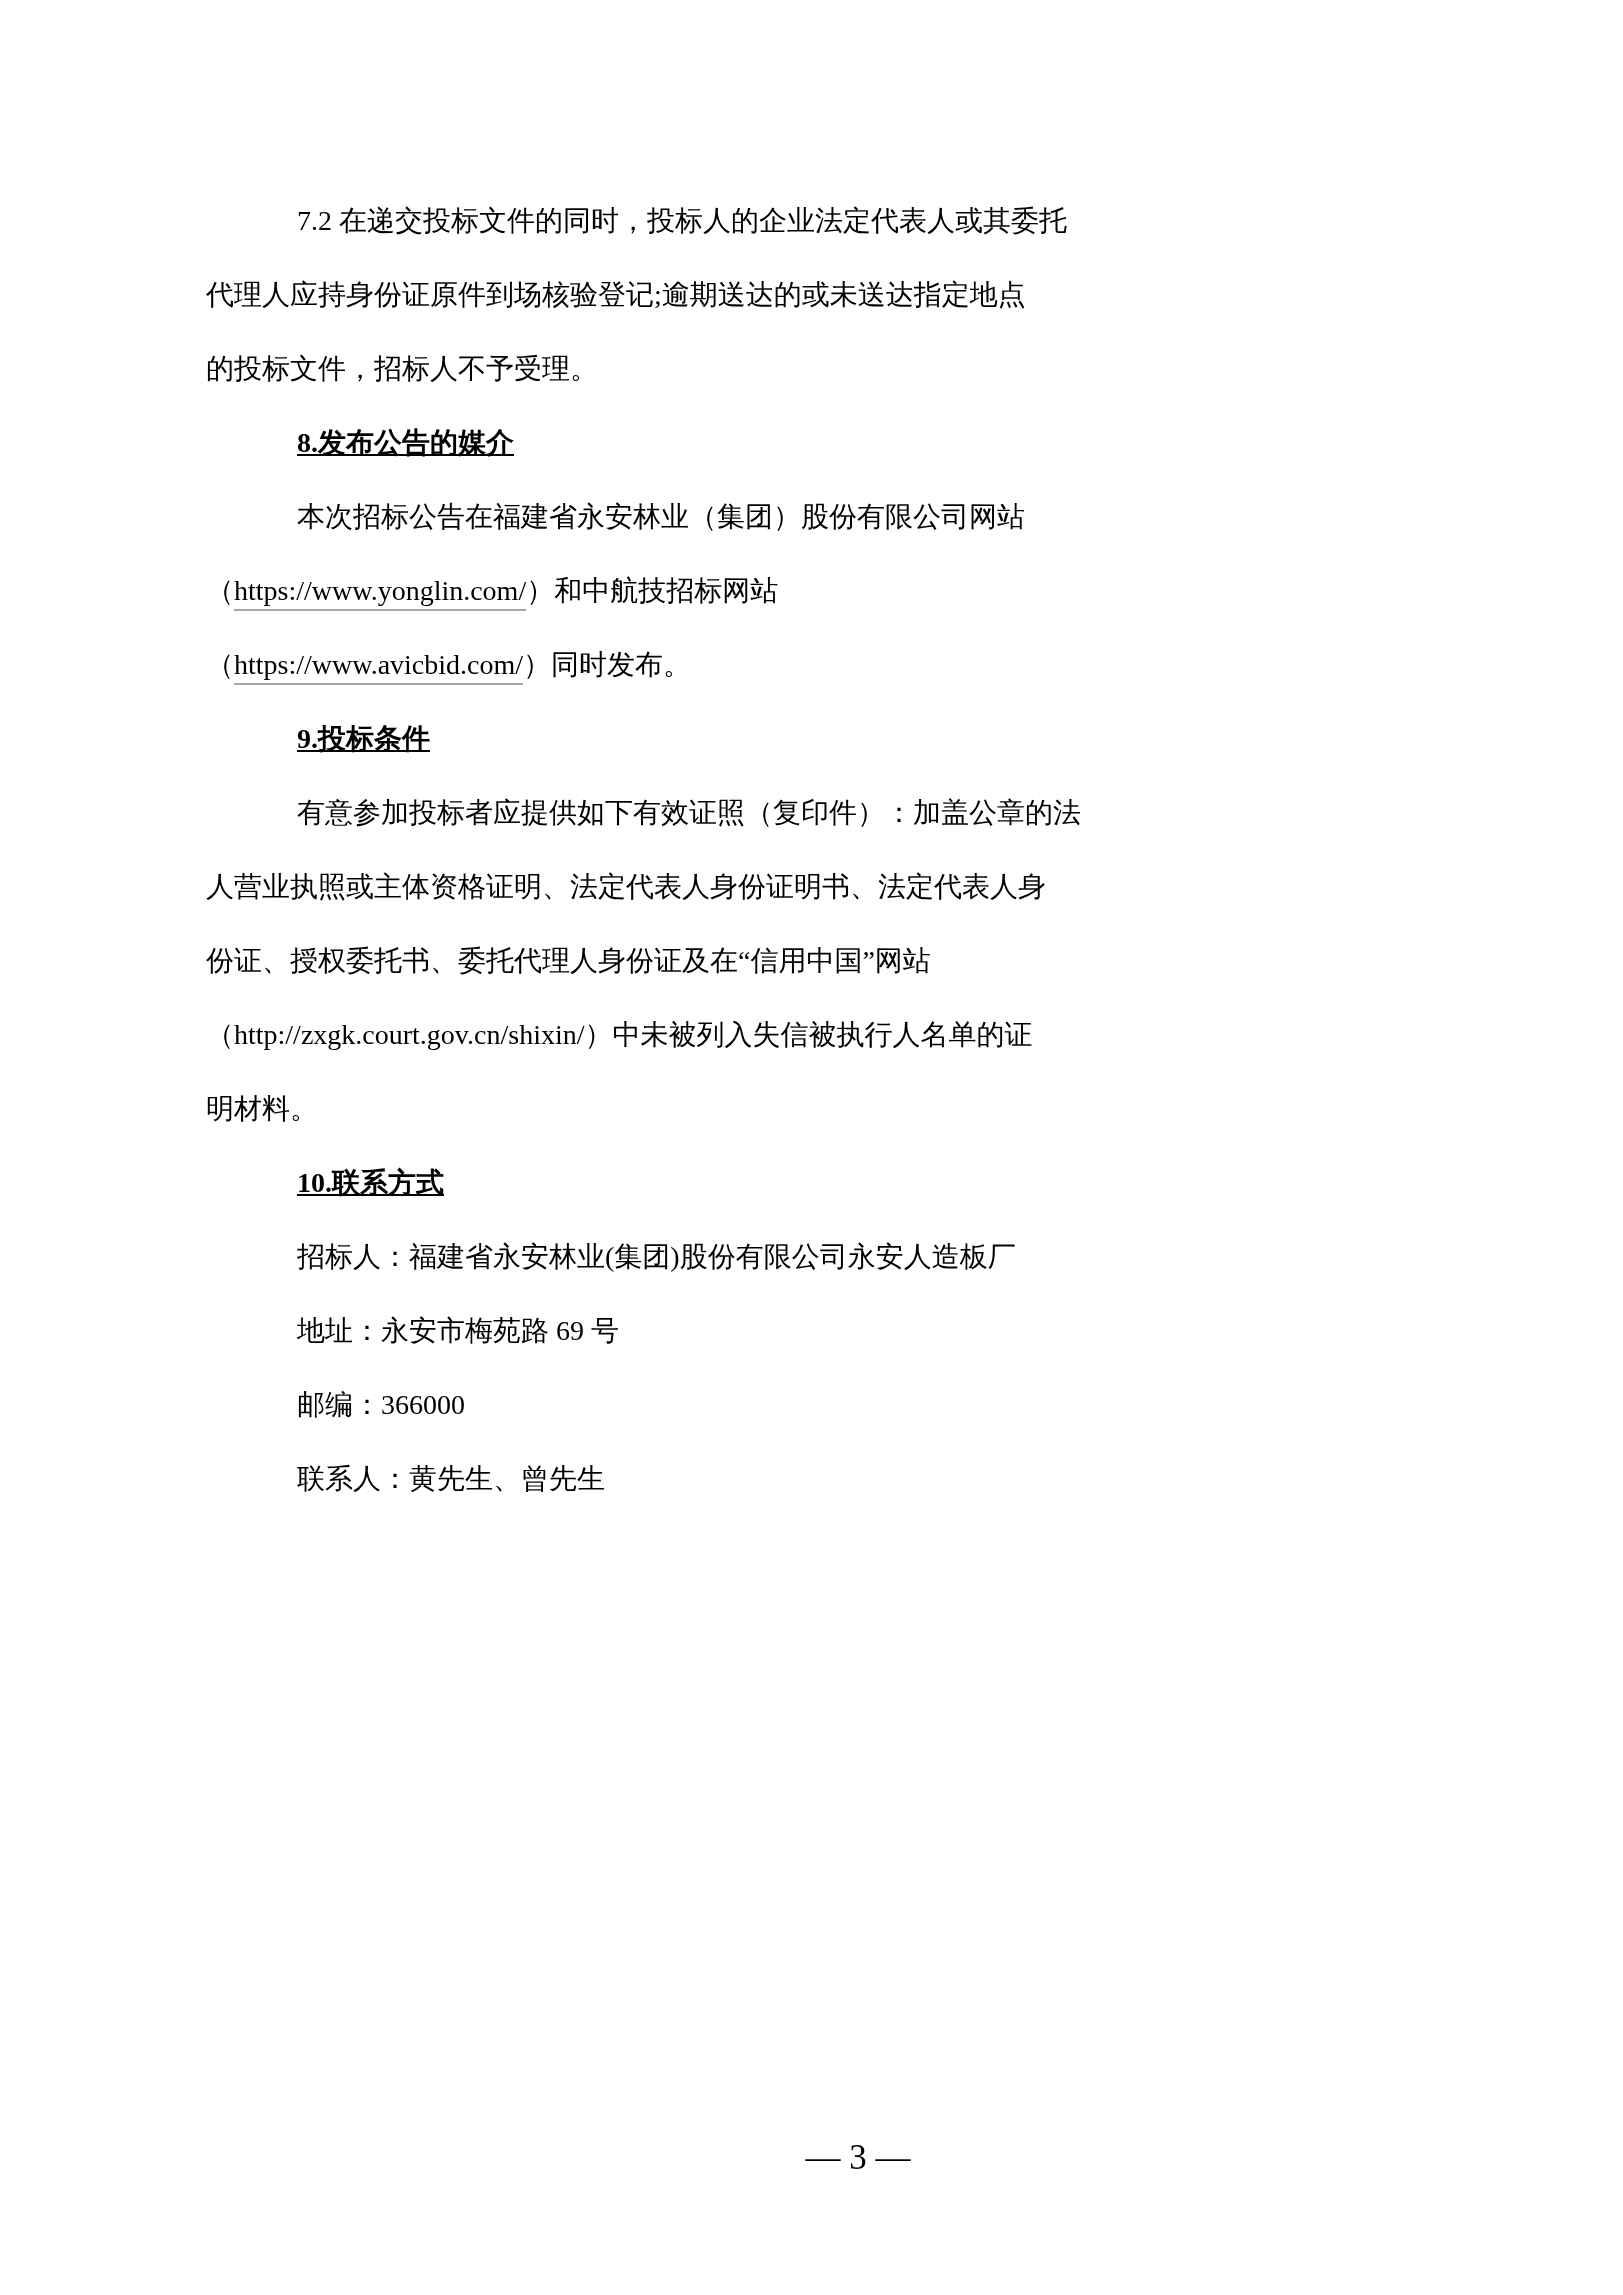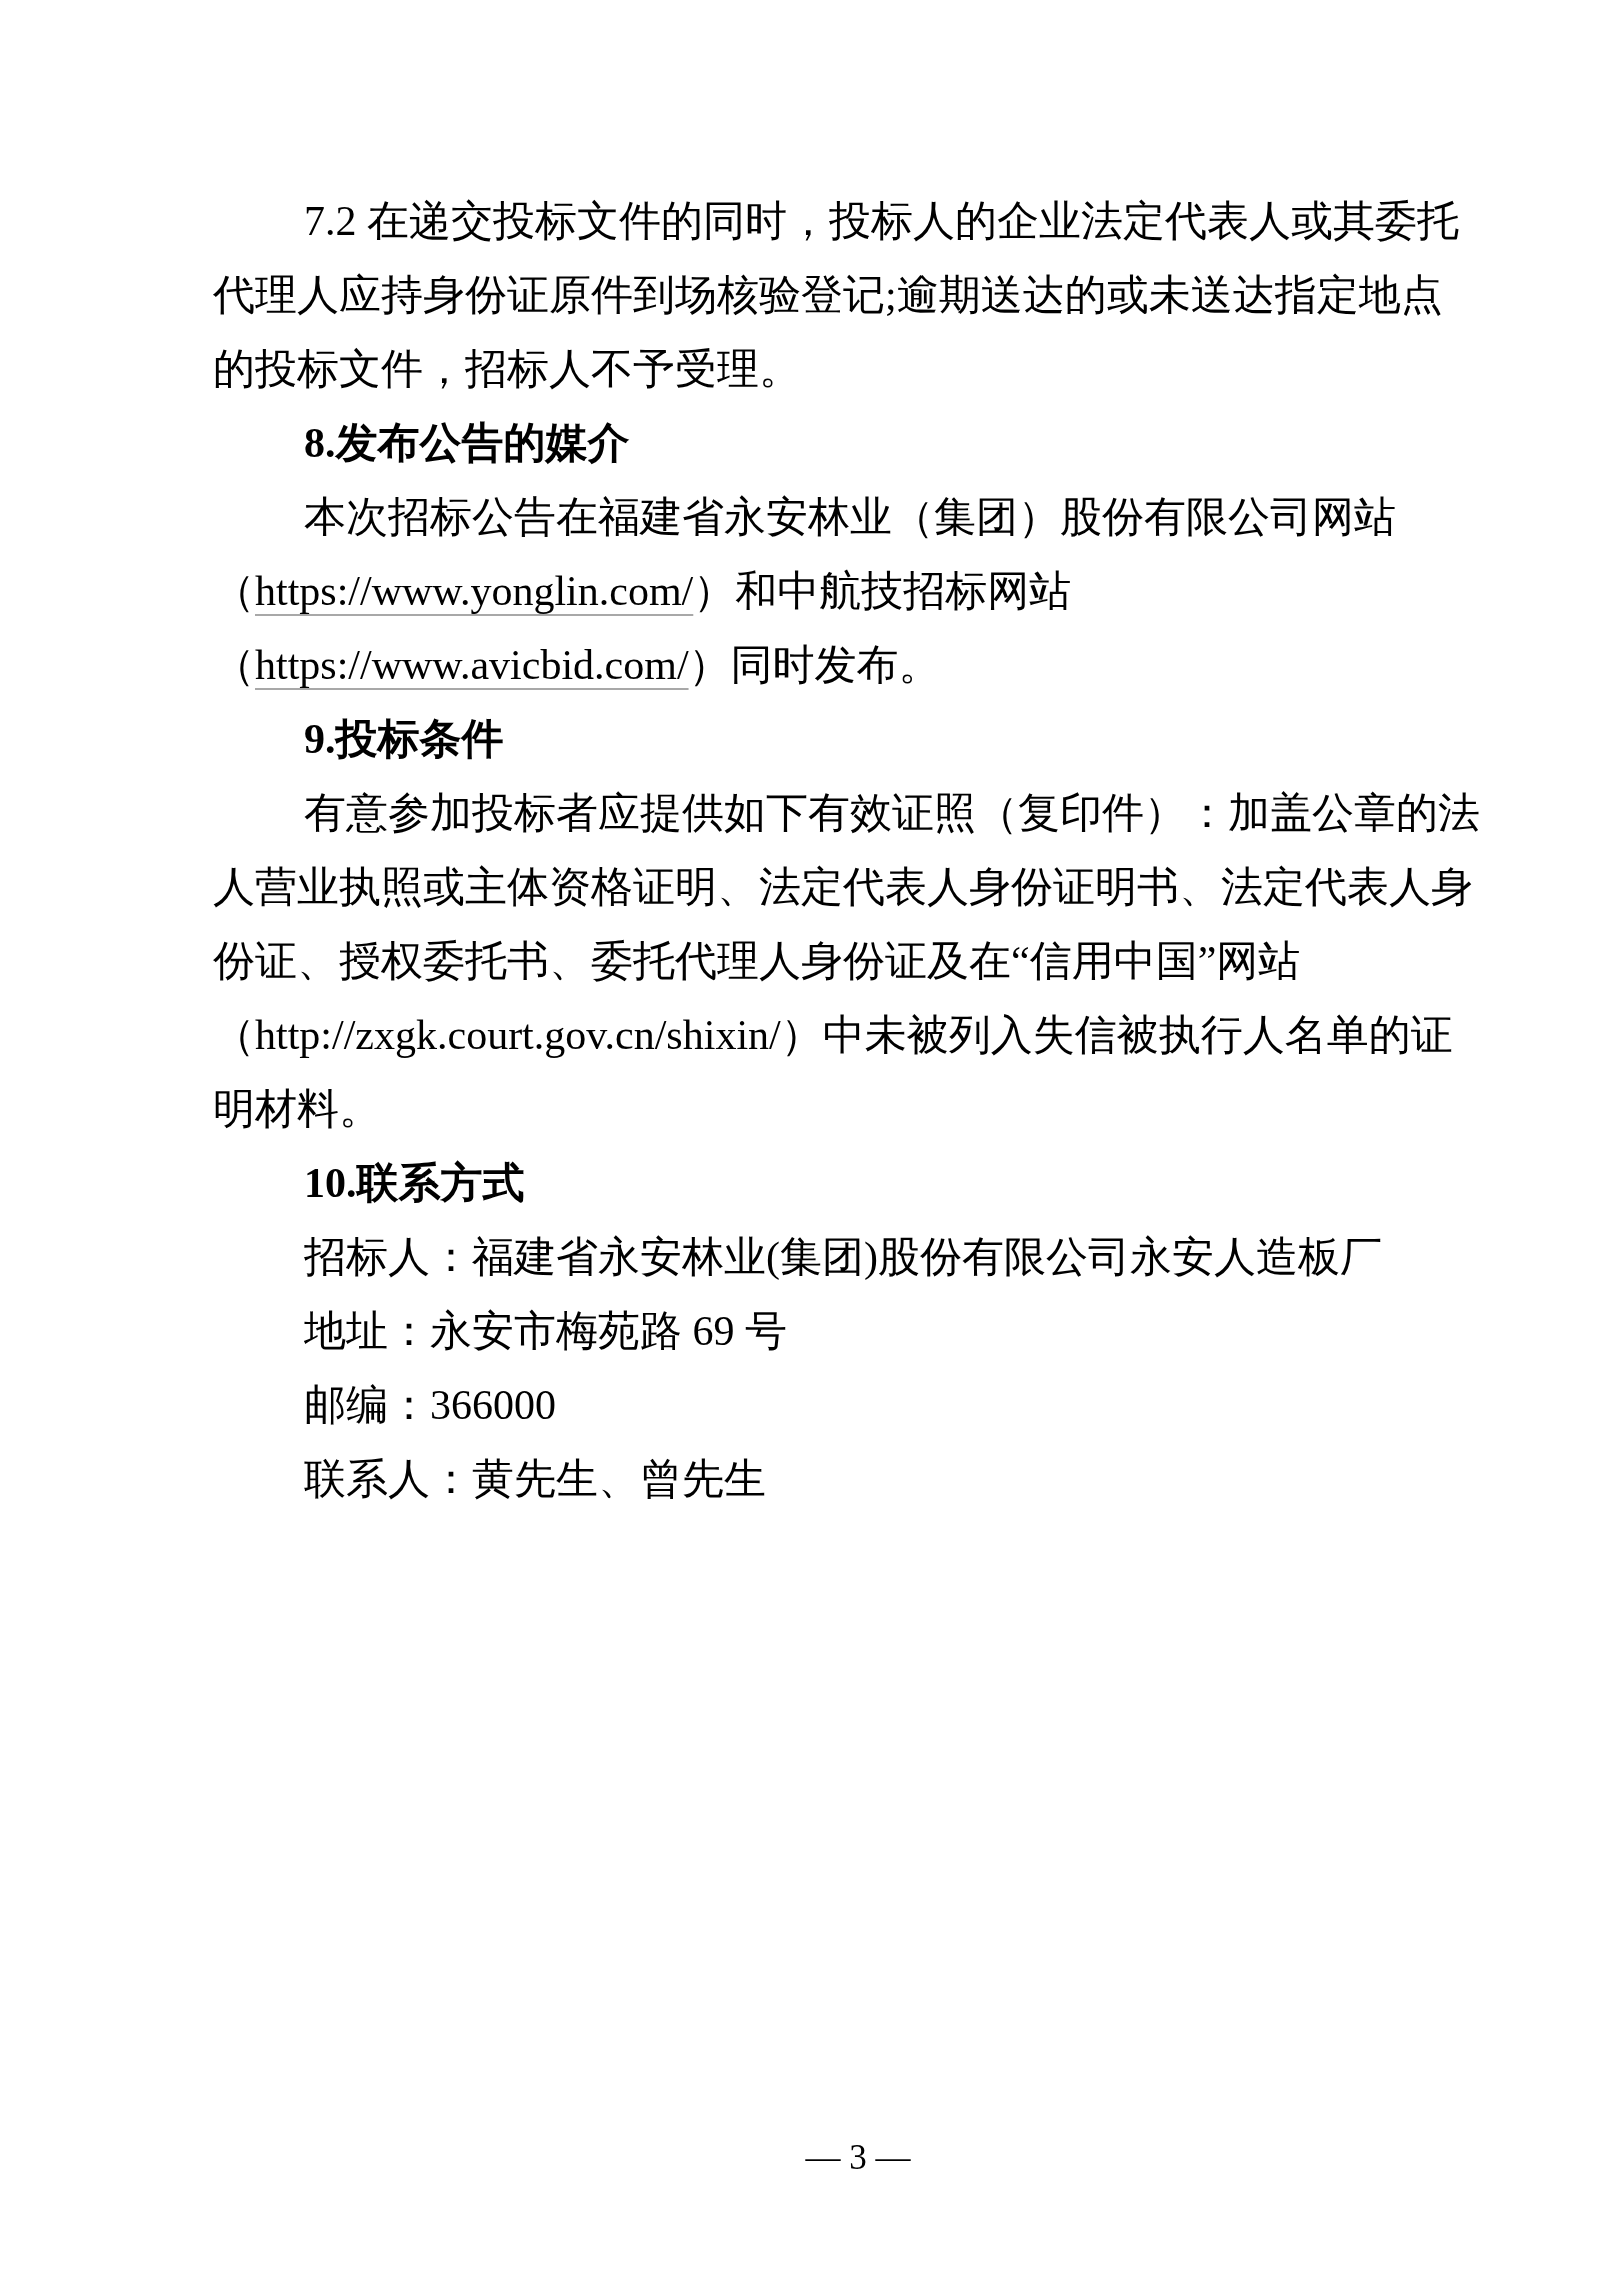--- a/index.html
+++ b/index.html
@@ -11,37 +11,38 @@
     position: relative;
     width: 1623px;
     height: 2295px;
     background: #ffffff;
     overflow: hidden;
     font-family: "Liberation Serif", "DejaVu Serif", serif;
     color: #000000;
   }
   .content {
     position: absolute;
-    left: 213px;
+    left: 206px;
     top: 184px;
     width: 1290px;
-    font-size: 42px;
+    font-size: 28px;
     line-height: 74px;
     letter-spacing: 0;
   }
   .line {
     white-space: nowrap;
     height: 74px;
   }
   .line.indent {
     text-indent: 91px;
   }
   .line.heading {
     font-weight: bold;
     text-indent: 91px;
+    text-decoration: underline;
   }
   .hyperlink {
     color: #000000;
     text-decoration: underline;
     text-decoration-color: #a8a8a8;
     text-decoration-thickness: 2.1px;
     text-underline-offset: 9.3px;
   }
   .page-number {
     position: absolute;

